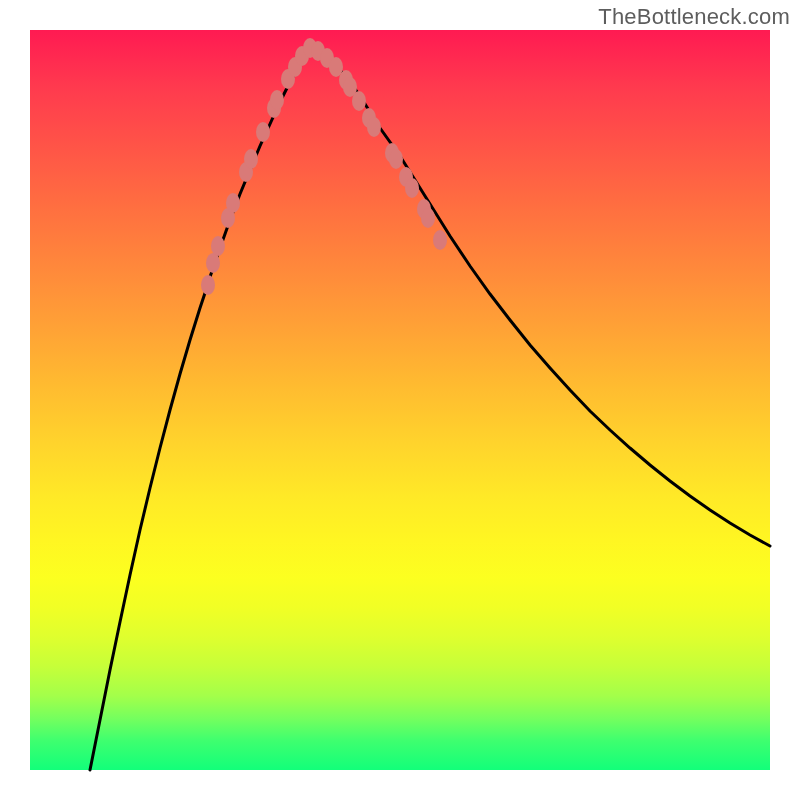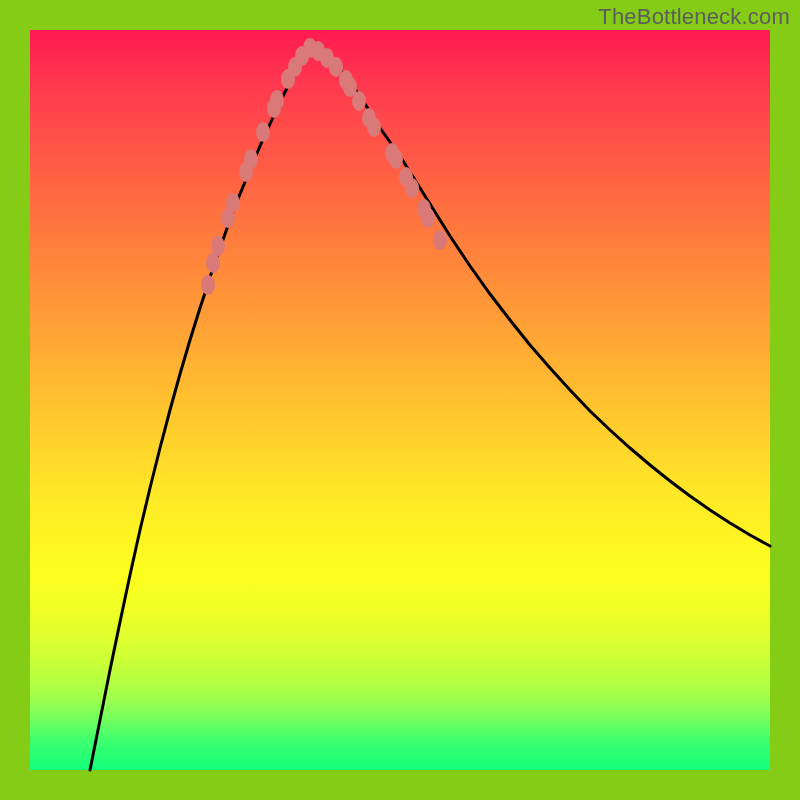--- a/index.html
+++ b/index.html
@@ -10,21 +10,21 @@
     overflow: hidden;
     background: #000;
     font-family: Arial, Helvetica, sans-serif;
   }
   .frame {
     position: absolute;
     left: 0;
     top: 0;
     width: 800px;
     height: 800px;
-    background: #84cc16;
+    background: #ffffff;
   }
   .plot {
     position: absolute;
     left: 30px;
     top: 30px;
     width: 740px;
     height: 740px;
     
     background: linear-gradient(to bottom,
       #ff1a52 0%,

